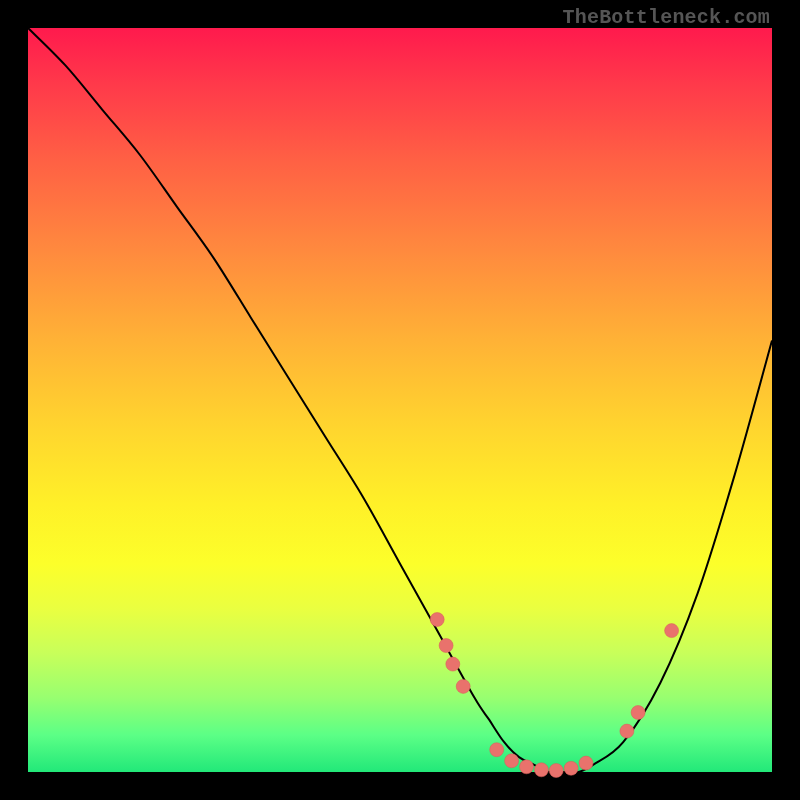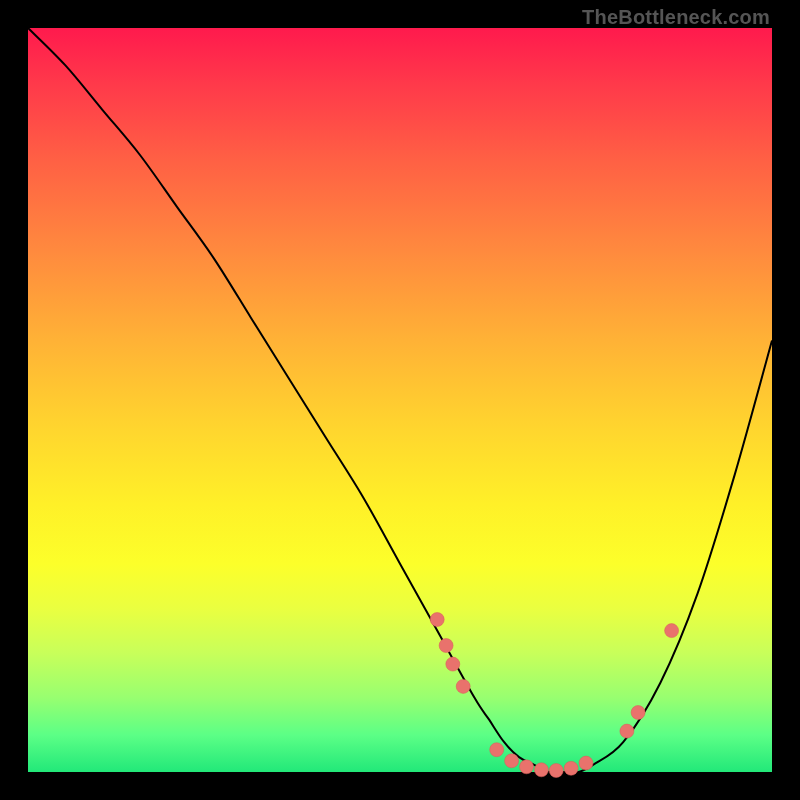--- a/index.html
+++ b/index.html
@@ -8,20 +8,21 @@
     width: 800px;
     height: 800px;
     background: #000;
     overflow: hidden;
     font-family: Arial, Helvetica, sans-serif;
   }
   .stage {
     position: relative;
     width: 800px;
     height: 742px;
+    font-family: Liberation Mono, monospace;
   }
   .plot {
     position: absolute;
     left: 28px;
     top: 28px;
     width: 744px;
     height: 744px;
     background: linear-gradient(to bottom,
       #ff1a4d 0%,
       #ff3b4a 8%,

